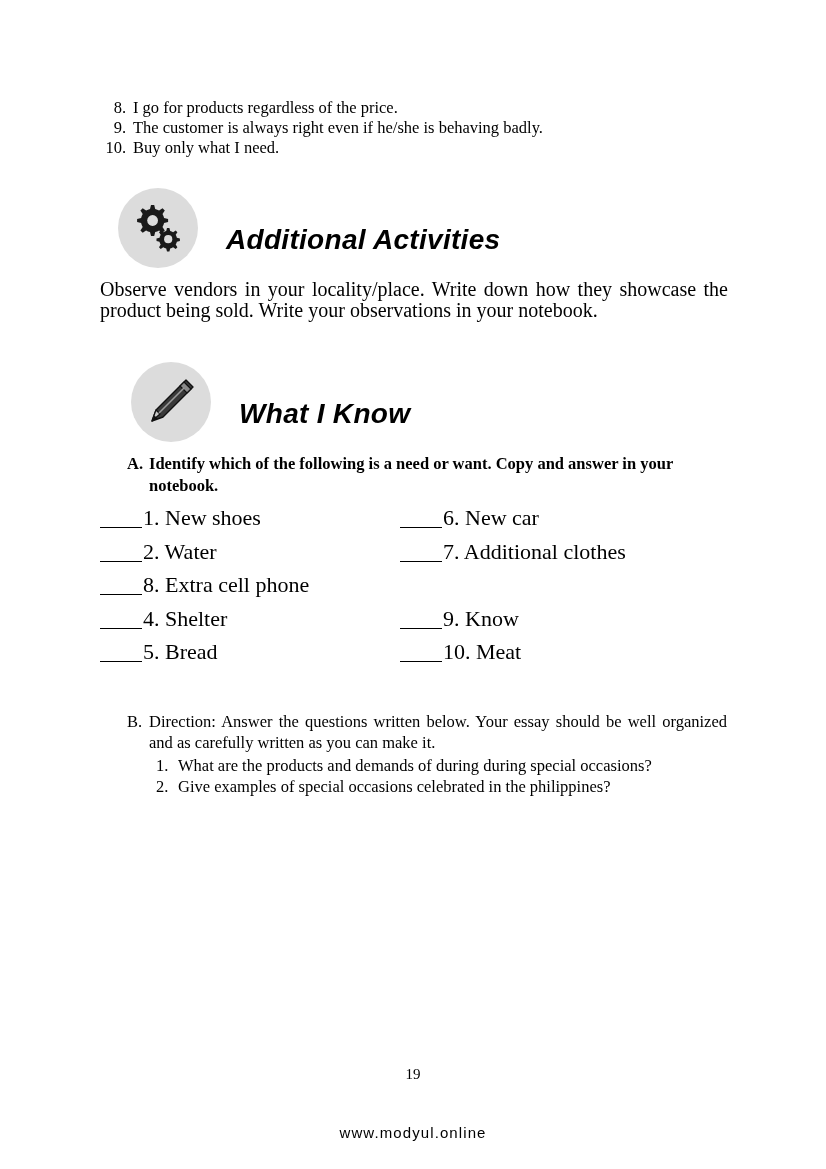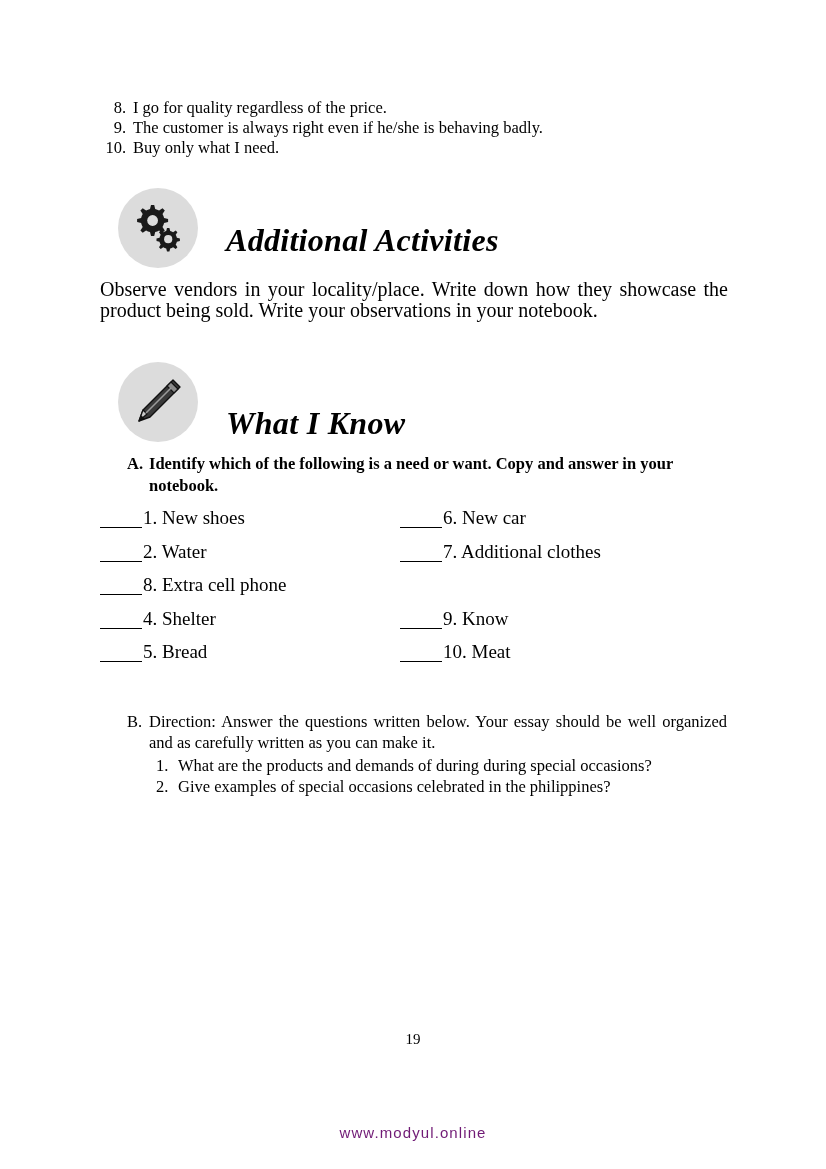--- a/index.html
+++ b/index.html
@@ -54,32 +54,32 @@
     width: 80px;
     height: 80px;
     border-radius: 50%;
     background: #dcdcdc;
     display: flex;
     align-items: center;
     justify-content: center;
     flex: 0 0 auto;
   }
   .section-title {
-    font-family: Liberation Serif, serif;
+    font-family: Liberation Sans, sans-serif;
     font-weight: bold;
     font-style: italic;
-    font-size: 32px;
+    font-size: 28px;
     letter-spacing: 0.3px;
     margin-left: 28px;
     white-space: nowrap;
     margin-top: 24px;
   }
 
   #sec-additional { left: 118px; top: 188px; }
-  #sec-whatiknow { left: 118px; top: 362px; align-items: flex-end; }
+  #sec-whatiknow { left: 131px; top: 362px; }
 
   
   .para {
     position: absolute;
     left: 100px;
     top: 279px;
     width: 628px;
     font-size: 20px;
     line-height: 21px;
     text-align: justify;
@@ -104,21 +104,21 @@
     position: absolute;
     left: 100px;
     top: 508px;
     width: 640px;
   }
   .items .pair {
     display: flex;
     margin-bottom: 13.5px;
   }
   .items .cell {
-    font-size: 19px;
+    font-size: 22px;
     line-height: 20px;
     white-space: nowrap;
   }
   .items .cell.left { width: 300px; }
   .items .cell.right { width: 320px; }
   .blank {
     display: inline-block;
     border-bottom: 1px solid #000;
     width: 42px;
     vertical-align: bottom;
@@ -149,45 +149,45 @@
     margin-bottom: 0px;
   }
   .part-b .sub .q .n { flex: 0 0 auto; width: 22px; }
   .part-b .sub .q .t { flex: 1 1 auto; text-align: justify; }
 
   
   .page-number {
     position: absolute;
     left: 0;
     right: 0;
-    top: 1031px;
+    top: 1066px;
     text-align: center;
     font-size: 15px;
   }
   .watermark {
     position: absolute;
     left: 0;
     right: 0;
     top: 1124px;
     text-align: center;
     font-size: 15px;
     letter-spacing: 1.1px;
-    color: #701a75;
+    color: #000000;
     font-family: "Liberation Sans", sans-serif;
   }
 </style>
 </head>
 <body>
 
 <div class="page">
 
   <div class="top-list">
     <div class="row">
       <span class="num">8.</span>
-      <span class="txt">I go for quality regardless of the price.</span>
+      <span class="txt">I go for products regardless of the price.</span>
     </div>
     <div class="row">
       <span class="num">9.</span>
       <span class="txt">The customer is always right even if he/she is behaving badly.</span>
     </div>
     <div class="row">
       <span class="num">10.</span>
       <span class="txt">Buy only what I need.</span>
     </div>
   </div>

